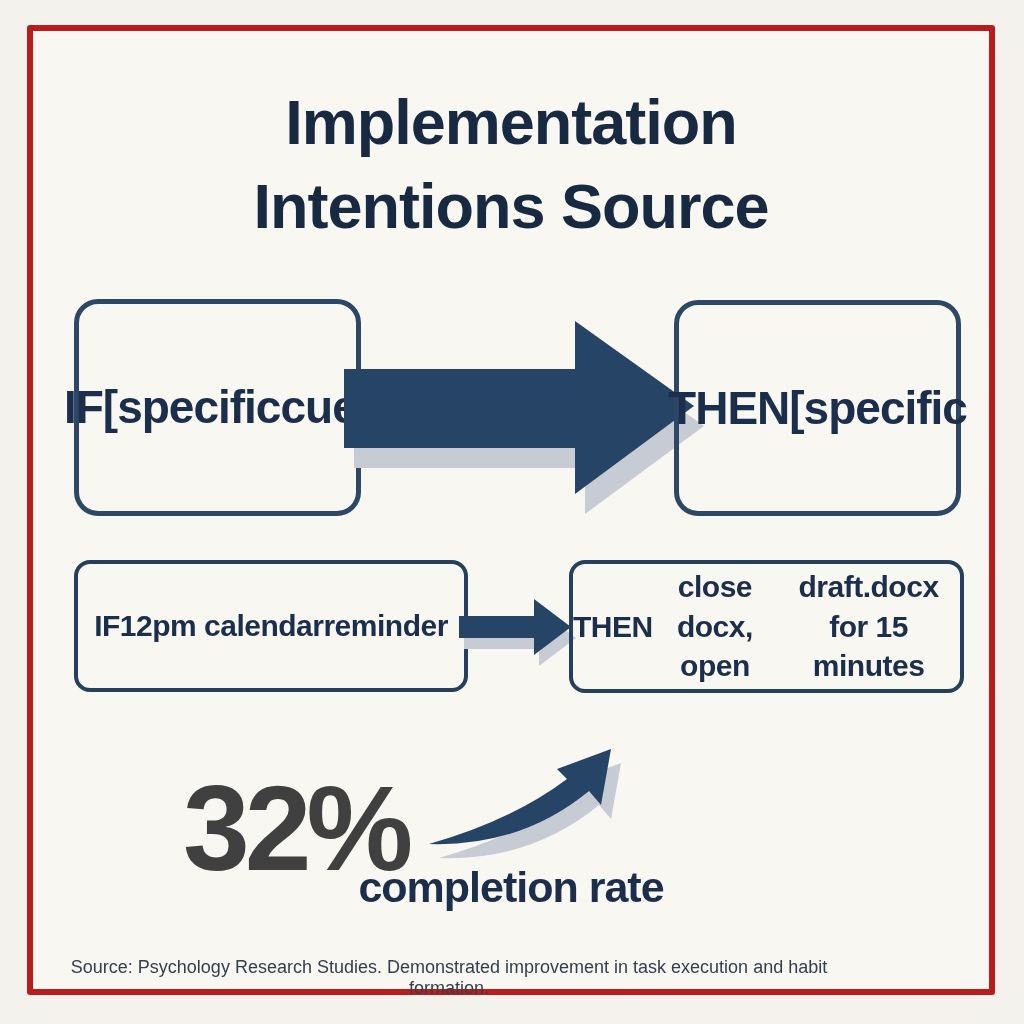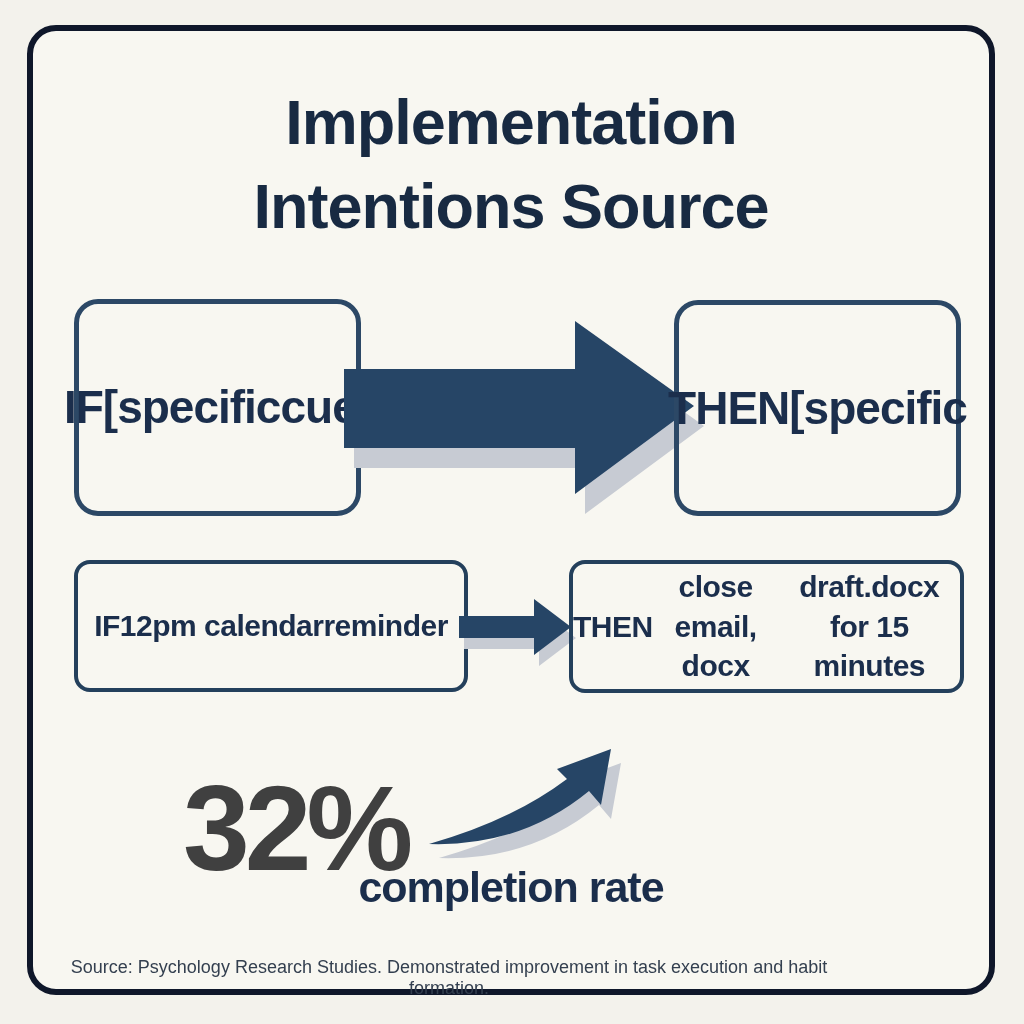--- a/index.html
+++ b/index.html
@@ -5,21 +5,21 @@
   html,body{margin:0;padding:0;}
   body{
     width:1024px;height:1024px;position:relative;
     background:#f3f2ec;
     font-family:"Liberation Sans", sans-serif;
     color:#1b2e4c;
     overflow:hidden;
   }
   .frame{
     position:absolute;left:27px;top:25px;width:956px;height:958px;
-    border:6px solid #0f172a;border-radius:29px;
+    border:6px solid #b91c1c;border-radius:3px;
     background:#f8f7f1;
   }
   .title{
     position:absolute;left:0;top:50px;width:956px;
     text-align:center;font-weight:700;font-size:63px;line-height:1.33;
     color:#182a42;letter-spacing:-1px;
   }
   .box{
     position:absolute;display:flex;flex-direction:row;
     align-items:center;justify-content:center;text-align:center;
@@ -90,21 +90,21 @@
     <div>reminder</div>
   </div>
 
   <svg class="arrow-svg" id="small-arrow" width="140" height="95" viewBox="0 0 140 95">
     <polygon points="12,36 87,36 87,19 124,47 87,75 87,58 12,58" fill="#c7cbd3"></polygon>
     <polygon points="7,25 82,25 82,8 119,36 82,64 82,47 7,47" fill="#264566"></polygon>
   </svg>
 
   <div class="box row2" id="then-box-2">
     <div>THEN</div>
-    <div>close email, docx</div>
+    <div>close docx, open</div>
     <div>draft.docx for 15 minutes</div>
   </div>
 
   <div class="stat" id="stat-before">32%</div>
 
   <svg class="arrow-svg" id="growth-arrow" width="215" height="145" viewBox="0 0 215 145">
     <path d="M18,119 Q100,96 156,54 L146,44 L200,24 L190,80 L178,66 Q110,122 18,119 Z" fill="#c7cbd3"></path>
     <path d="M8,105 Q90,82 146,40 L136,30 L190,10 L180,66 L168,52 Q100,108 8,105 Z" fill="#264566"></path>
   </svg>
 

